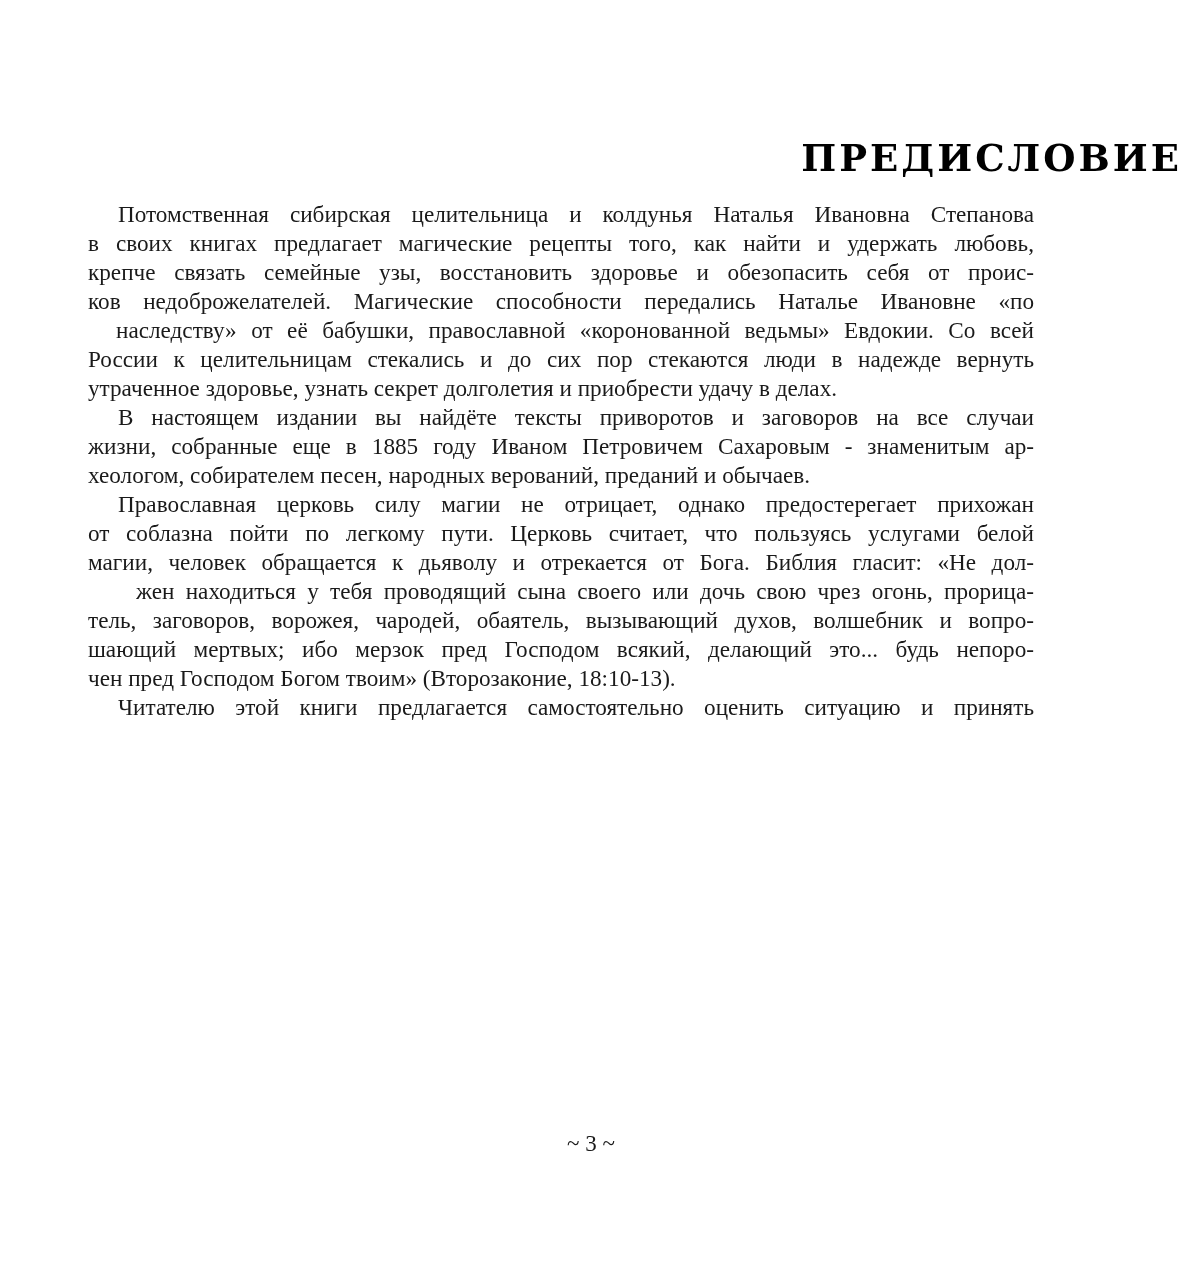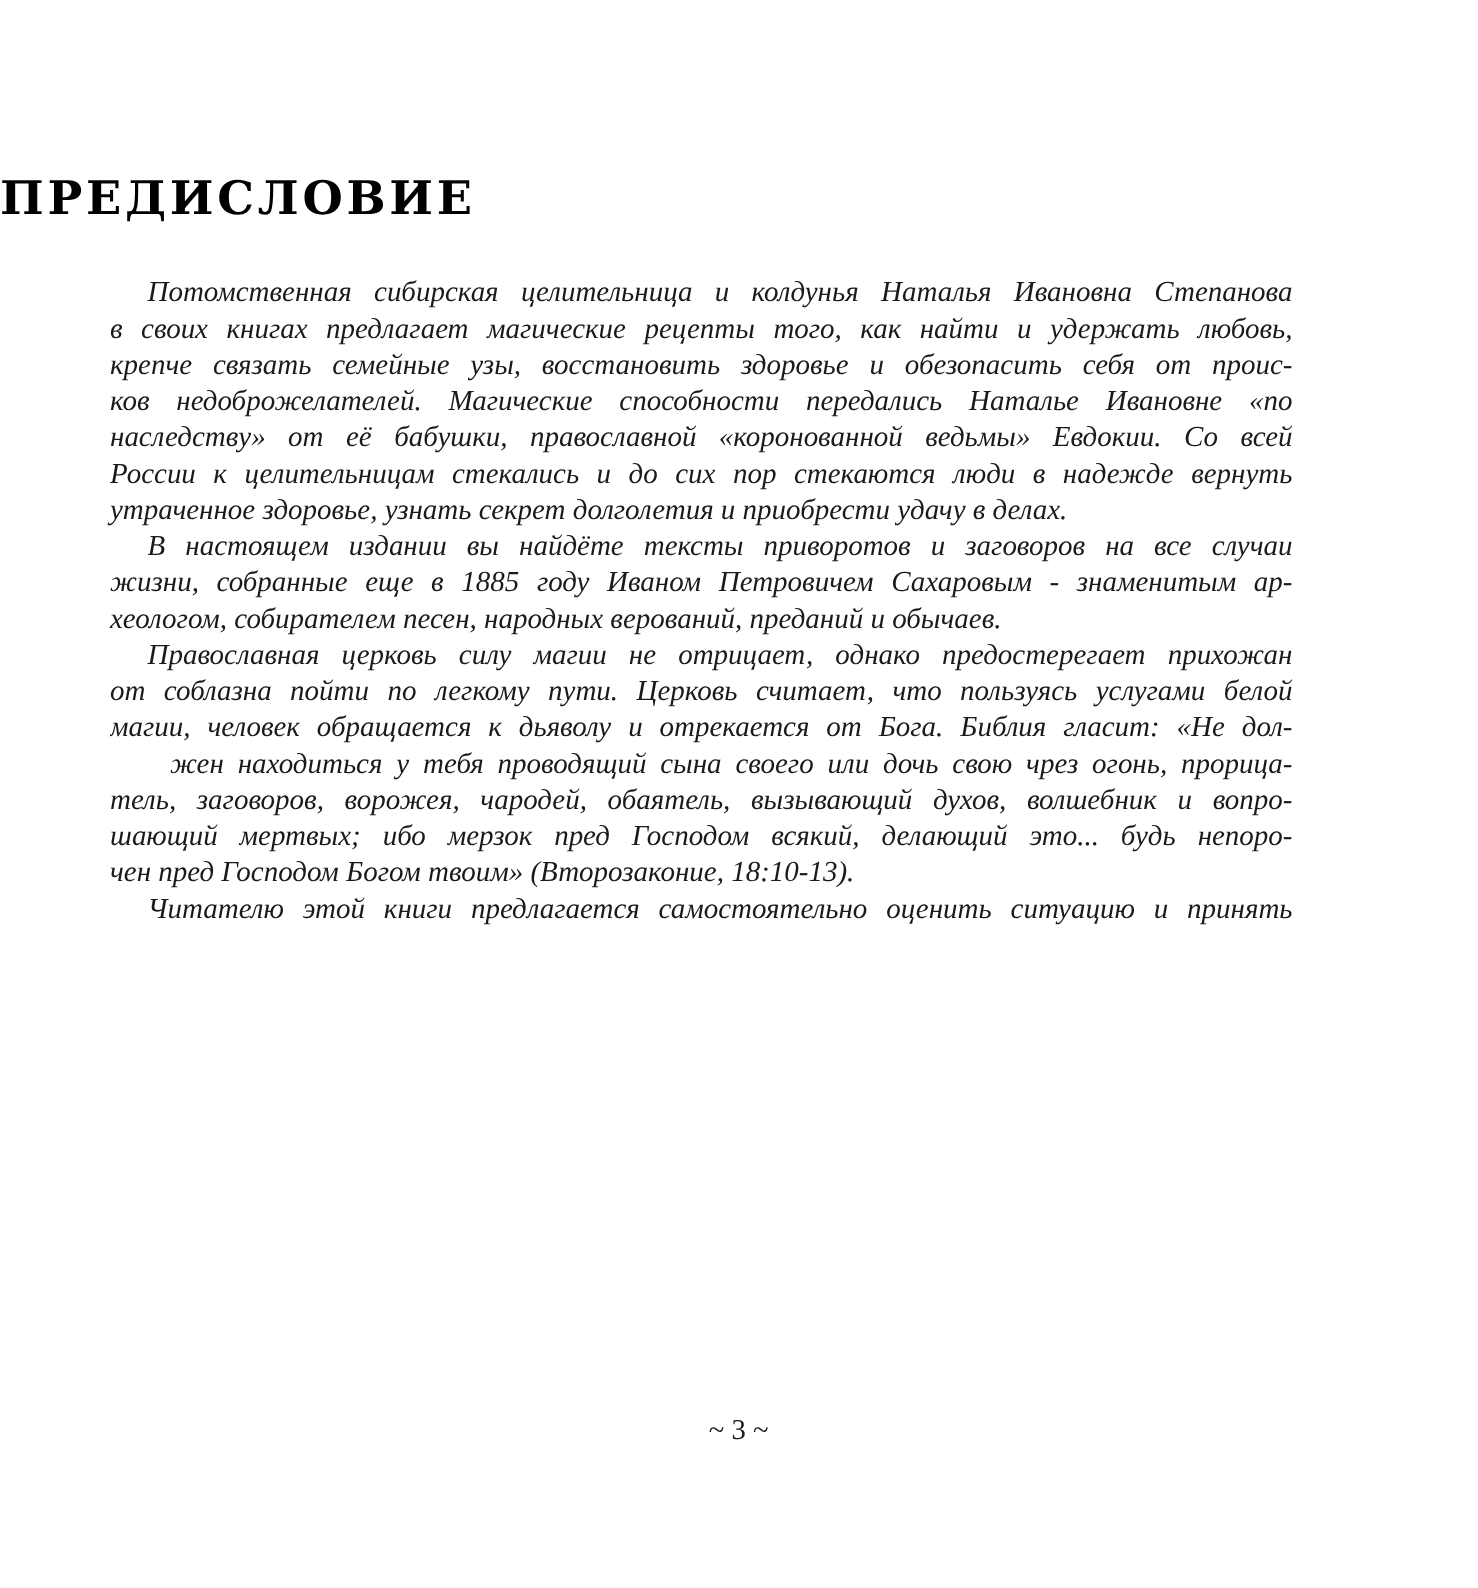--- a/index.html
+++ b/index.html
@@ -13,34 +13,33 @@
     position: relative;
     overflow: hidden;
     color: #1a1a1a;
     font-family: "DejaVu Serif", "Liberation Serif", serif;
   }
   .page-title {
     position: absolute;
     top: 108px;
     left: 0;
     width: 1182px;
-    text-align: left;
+    text-align: right;
     font-family: "DejaVu Serif", "Liberation Serif", serif;
     font-weight: 900;
     font-size: 37px;
     letter-spacing: 3px;
     color: #000;
     line-height: 50px;
   }
   .body-text {
     position: absolute;
-    top: 220px;
+    top: 200px;
     left: 88px;
     width: 946px;
-    font-style: italic;
   }
   .line {
     display: block;
     height: 29px;
     line-height: 29px;
     font-family: "Liberation Serif", "DejaVu Serif", serif;
     font-size: 23.2px;
     text-align: justify;
     text-align-last: justify;
     white-space: nowrap;
@@ -68,21 +67,21 @@
 
 <h1 class="page-title">ПРЕДИСЛОВИЕ</h1>
 
 <div class="body-text">
 
   <div>
     <span class="line indent" style="white-space: normal; overflow: hidden;">Потомственная сибирская целительница и колдунья Наталья Ивановна Степанова</span>
     <span class="line" style="white-space: normal; overflow: hidden;">в своих книгах предлагает магические рецепты того, как найти и удержать любовь,</span>
     <span class="line" style="white-space: normal; overflow: hidden;">крепче связать семейные узы, восстановить здоровье и обезопасить себя от проис-</span>
     <span class="line" style="white-space: normal; overflow: hidden;">ков недоброжелателей. Магические способности передались Наталье Ивановне «по</span>
-    <span class="line" style="white-space: normal; overflow: hidden;">наследству» от её бабушки, православной «коронованной ведьмы» Евдокии. Со всей</span>
+    <span class="line" style="white-space: normal; overflow: hidden; margin-left: 28px;">наследству» от её бабушки, православной «коронованной ведьмы» Евдокии. Со всей</span>
     <span class="line" style="white-space: normal; overflow: hidden;">России к целительницам стекались и до сих пор стекаются люди в надежде вернуть</span>
     <span class="line last">утраченное здоровье, узнать секрет долголетия и приобрести удачу в делах.</span>
   </div>
 
   <div>
     <span class="line indent" style="white-space: normal; overflow: hidden;">В настоящем издании вы найдёте тексты приворотов и заговоров на все случаи</span>
     <span class="line" style="white-space: normal; overflow: hidden;">жизни, собранные еще в 1885 году Иваном Петровичем Сахаровым - знаменитым ар-</span>
     <span class="line last">хеологом, собирателем песен, народных верований, преданий и обычаев.</span>
   </div>
 

